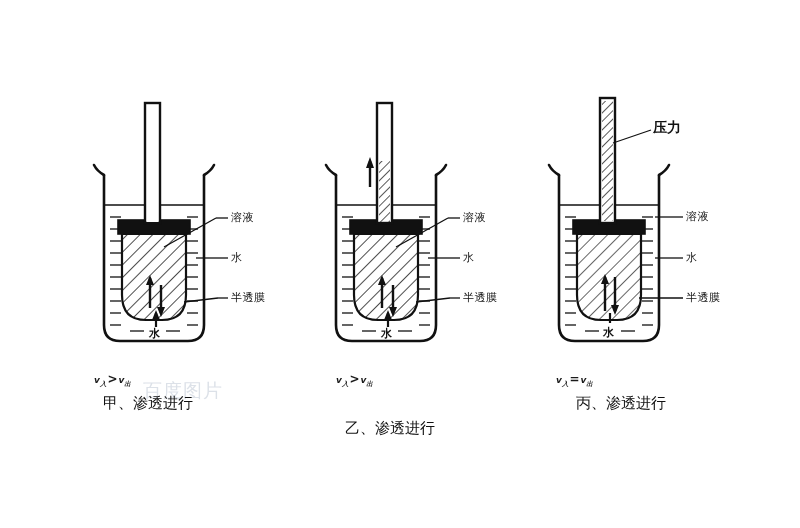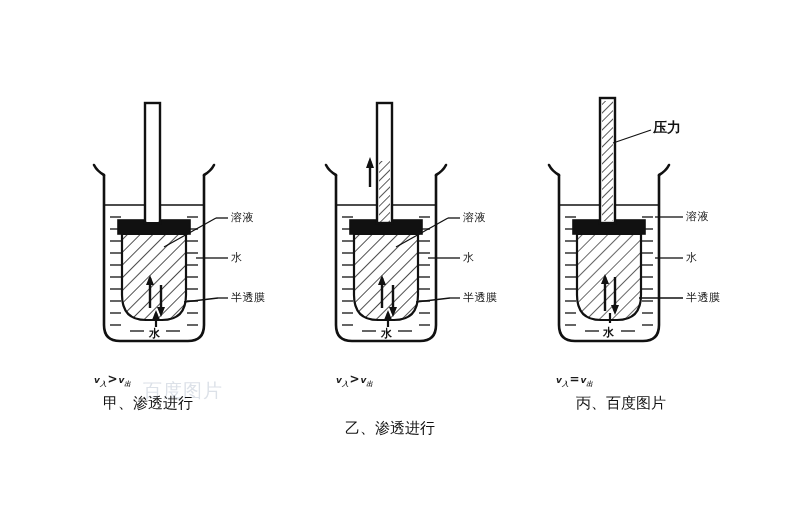--- a/index.html
+++ b/index.html
@@ -371,16 +371,16 @@
     <div class="caption-rate" style="left:6px; top:0px;">
       <span>v</span><span class="sub">入</span><span class="op">&gt;</span><span>v</span><span class="sub">出</span>
     </div>
     <div class="caption-main" style="left:15px; top:22px;margin-top:25px;">乙、渗透进行</div>
   </div>
 
   <div class="caption-wrap" style="left:550px; top:372px;">
     <div class="caption-rate" style="left:6px; top:0px;">
       <span>v</span><span class="sub">入</span><span class="op">=</span><span>v</span><span class="sub">出</span>
     </div>
-    <div class="caption-main" style="left:26px; top:22px;">丙、百度图片</div>
+    <div class="caption-main" style="left:26px; top:22px;">丙、渗透进行</div>
   </div>
 
 </div>
 
 </body></html>

